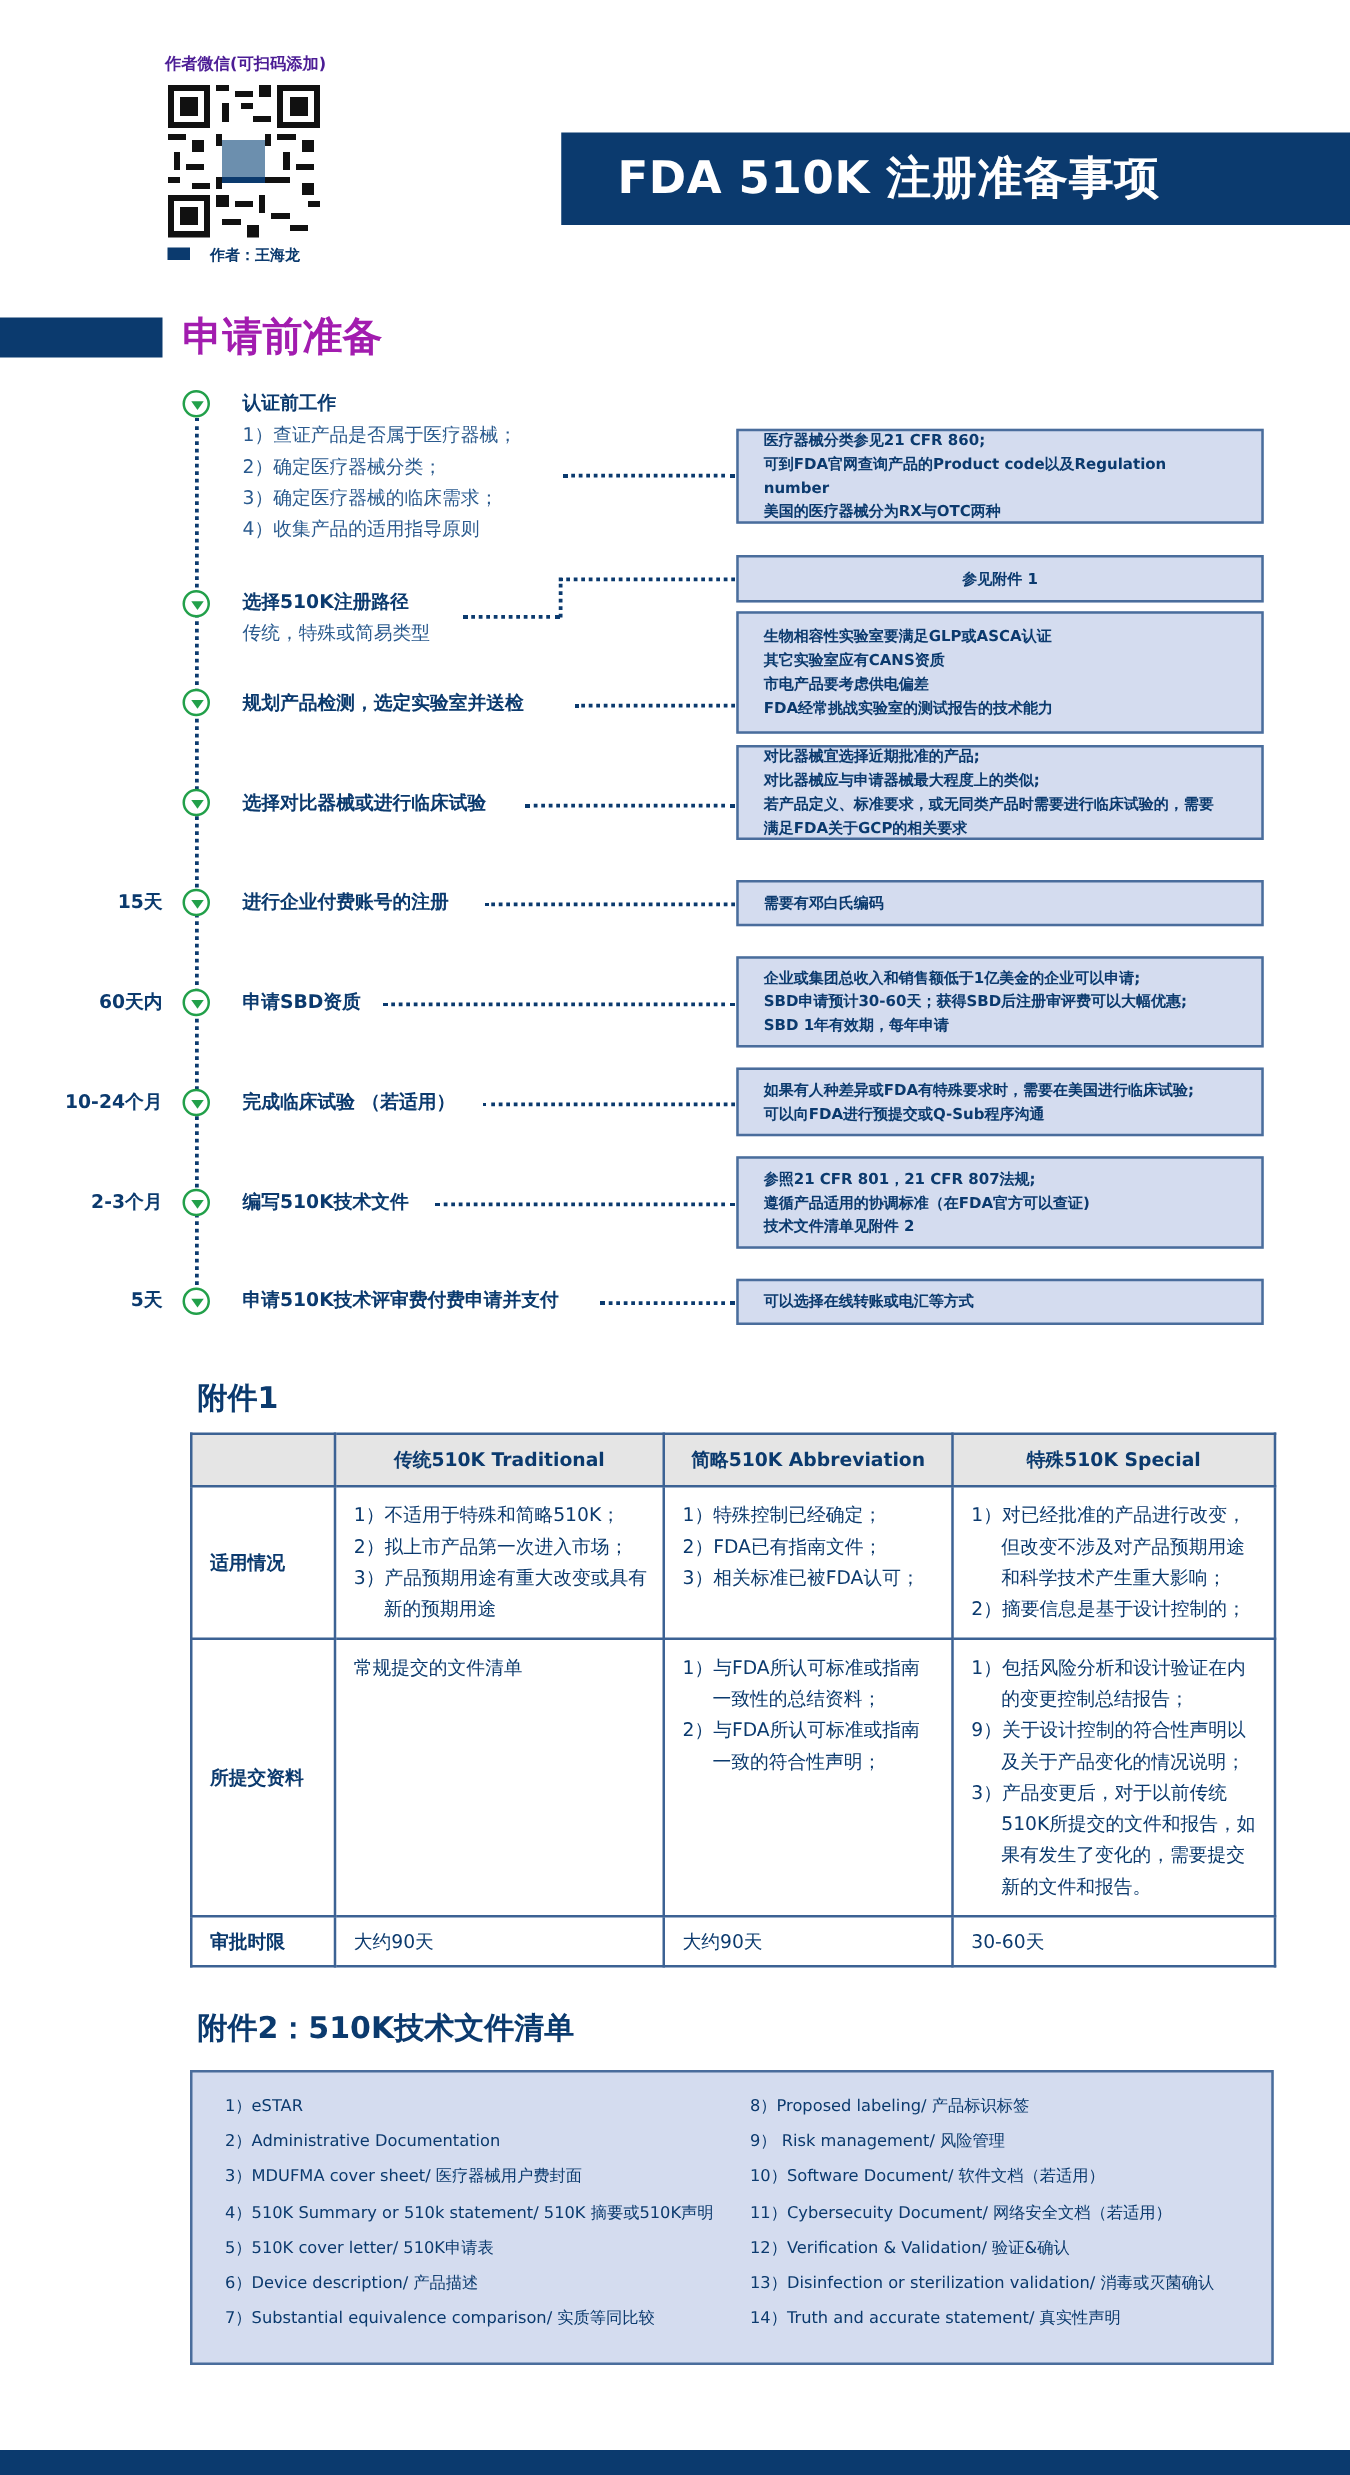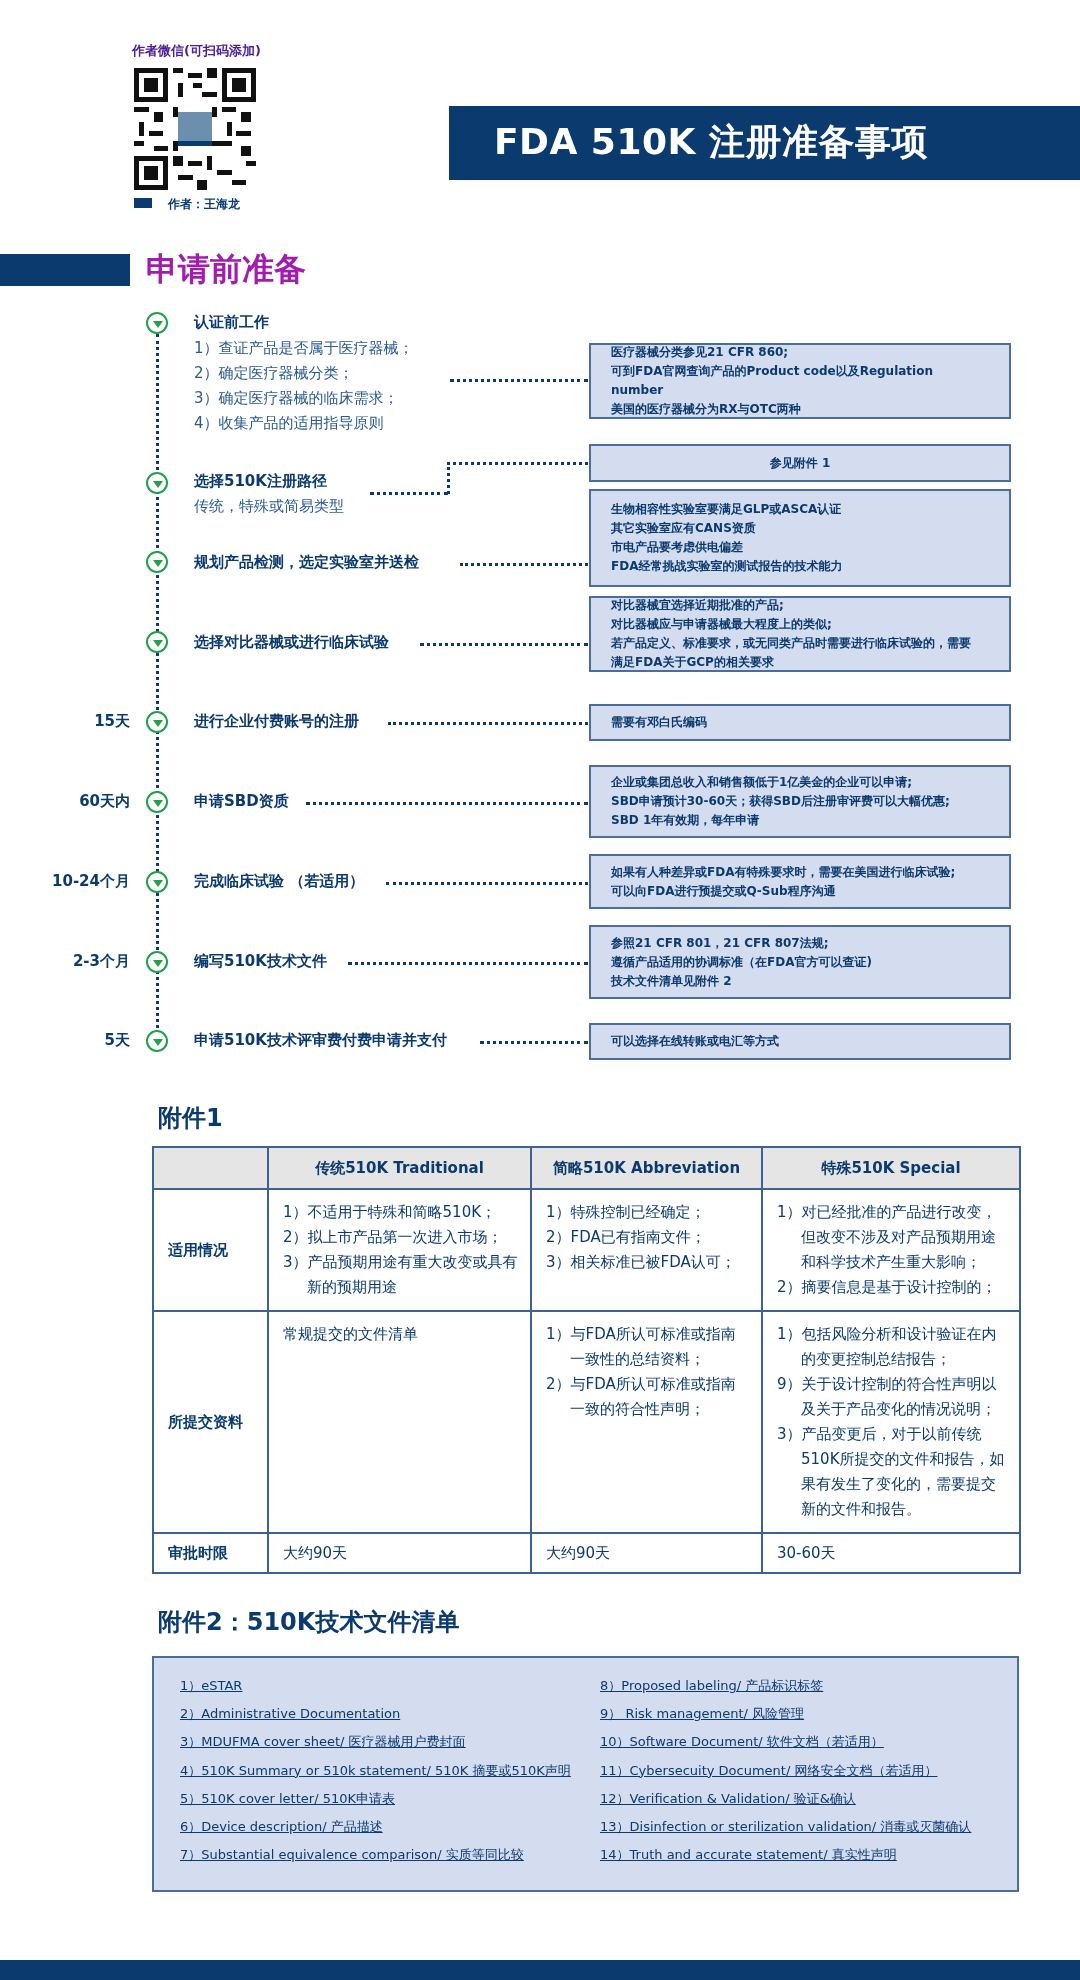--- a/index.html
+++ b/index.html
@@ -32,21 +32,21 @@
   table.cmp { position:absolute; left:152px; top:1146px; width:867px; border-collapse:collapse; table-layout:fixed; }
   table.cmp td, table.cmp th { border:2px solid #3c6294; color:#0b3a6e; font-size:15px; vertical-align:top; }
   table.cmp th { background:#e5e5e5; height:38px; font-weight:bold; text-align:center; vertical-align:middle; }
   table.cmp td.rh { font-weight:bold; vertical-align:middle; padding-left:14px; font-size:15px; }
   table.cmp td.c { padding:10px 12px 10px 14px; line-height:25px; }
   .li { padding-left:24px; text-indent:-24px; }
   
   .a2-title { left:158px; top:1606px; font-size:24px; font-weight:bold; color:#0b3a6e; }
   .a2-box { left:152px; top:1656px; width:867px; height:236px; background:#d4dcef; border:2px solid #4a6d9c; box-sizing:border-box; }
   .a2-col { position:absolute; top:18px; font-size:13px; color:#0b3a6e; }
-  .a2-col div { height:28.2px; line-height:20px; white-space:nowrap;text-decoration:underline; }
+  .a2-col div { height:28.2px; line-height:20px; white-space:nowrap; }
   .footer-bar { left:0; top:1960px; width:1080px; height:20px; background:#0b3a6e; }
 </style>
 </head>
 <body>
 
 <div class="abs qr-label">作者微信(可扫码添加)</div>
 <div class="abs qr">
   <svg width="122" height="122" viewBox="0 0 25 25" shape-rendering="crispEdges">
     <rect width="25" height="25" fill="#fff"></rect>
     <g fill="#111">

